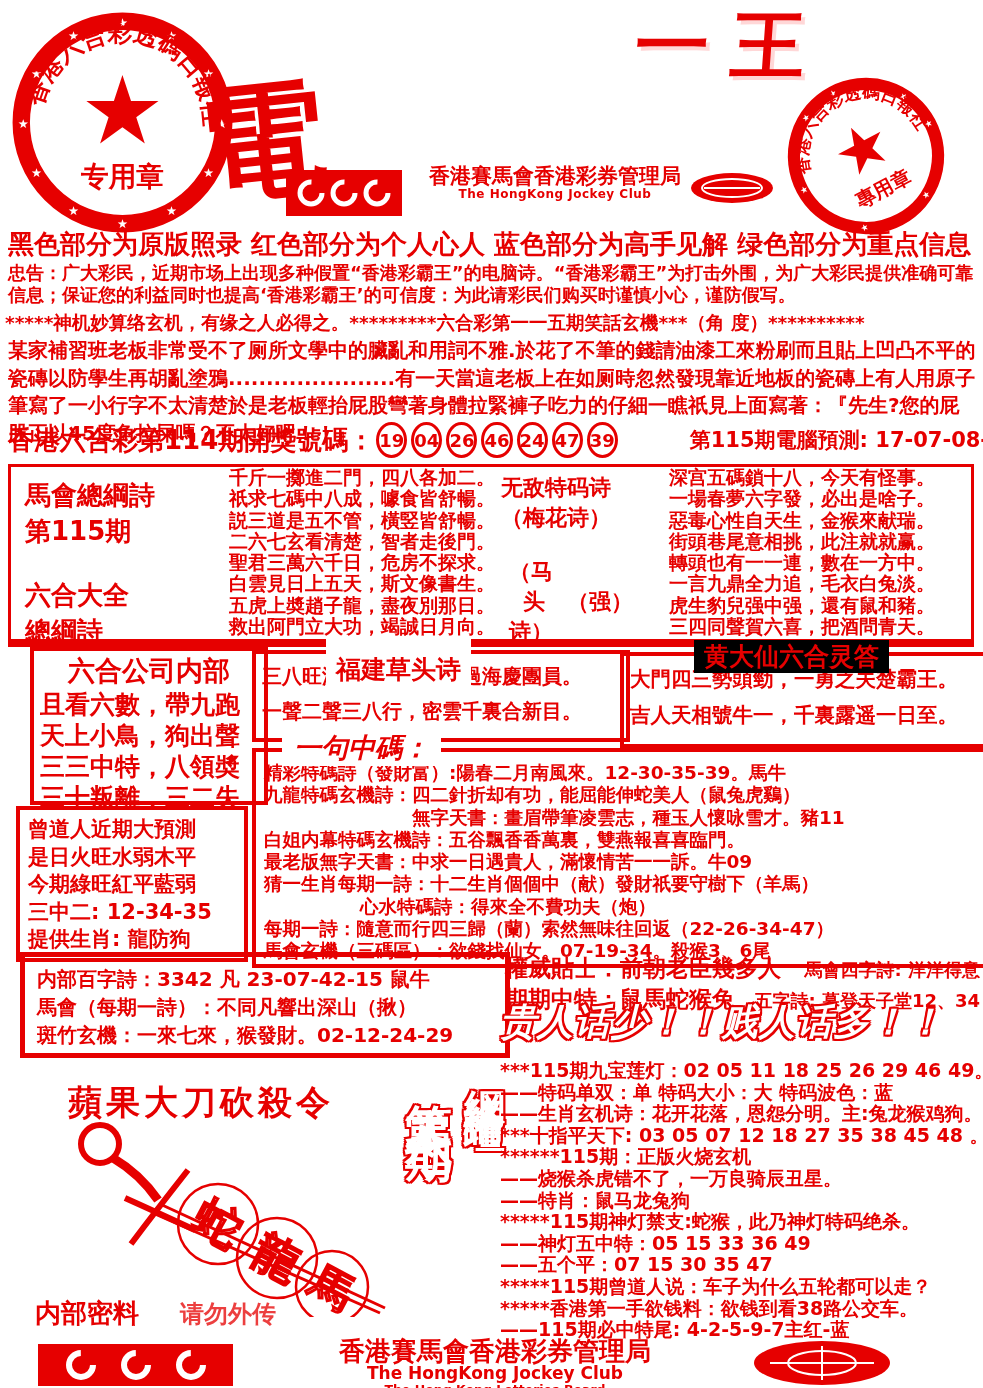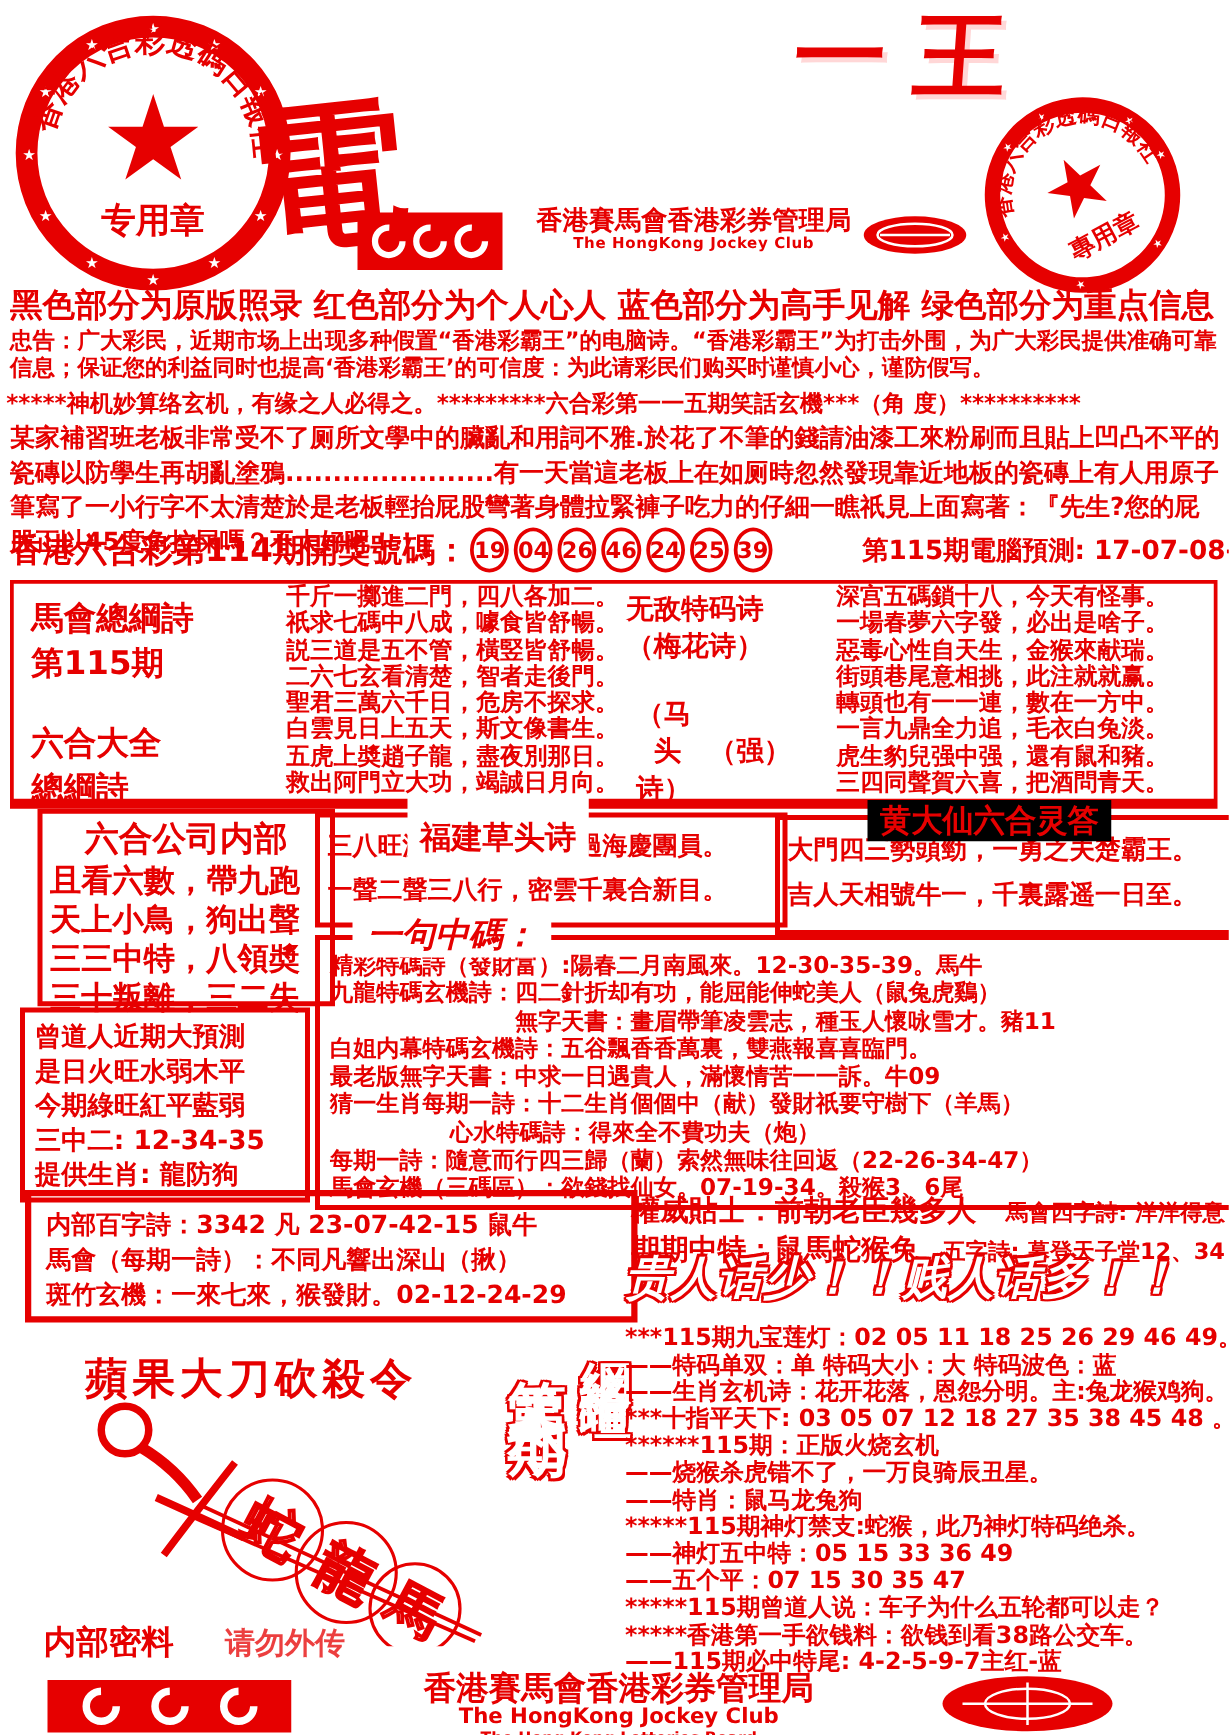--- a/index.html
+++ b/index.html
@@ -171,21 +171,21 @@
 <div id="joke-title" class="abs nowrap">*****神机妙算络玄机，有缘之人必得之。*********六合彩第一一五期笑話玄機***（角 度）**********</div>
 <div id="joke-body" class="abs">某家補習班老板非常受不了厕所文學中的臟亂和用詞不雅.於花了不筆的錢請油漆工來粉刷而且貼上凹凸不平的瓷磚以防學生再胡亂塗鴉......................有一天當這老板上在如厕時忽然發現靠近地板的瓷磚上有人用原子筆寫了一小行字不太清楚於是老板輕抬屁股彎著身體拉緊褲子吃力的仔細一瞧祇見上面寫著：『先生?您的屁股正以45度角拉屎嗎？不太好吧！！』</div>
 
 <div id="results" class="abs">
   <span class="lbl">香港六合彩第114期開獎號碼：</span>
   <span class="ball">19</span>
   <span class="ball">04</span>
   <span class="ball">26</span>
   <span class="ball">46</span>
   <span class="ball">24</span>
-  <span class="ball">25</span>
+  <span class="ball">47</span>
   <span class="ball">39</span>
   <span class="next">第115期電腦預測: 17-07-08-29-33-45T20</span>
 </div>
 
 <div id="mainbox" class="abs">
   <div id="mb-left" class="abs">
     <div class="ln">馬會總綱詩</div>
     <div class="ln">第115期</div>
     <div class="ln">六合大全</div>
     <div class="ln">總綱詩</div>

